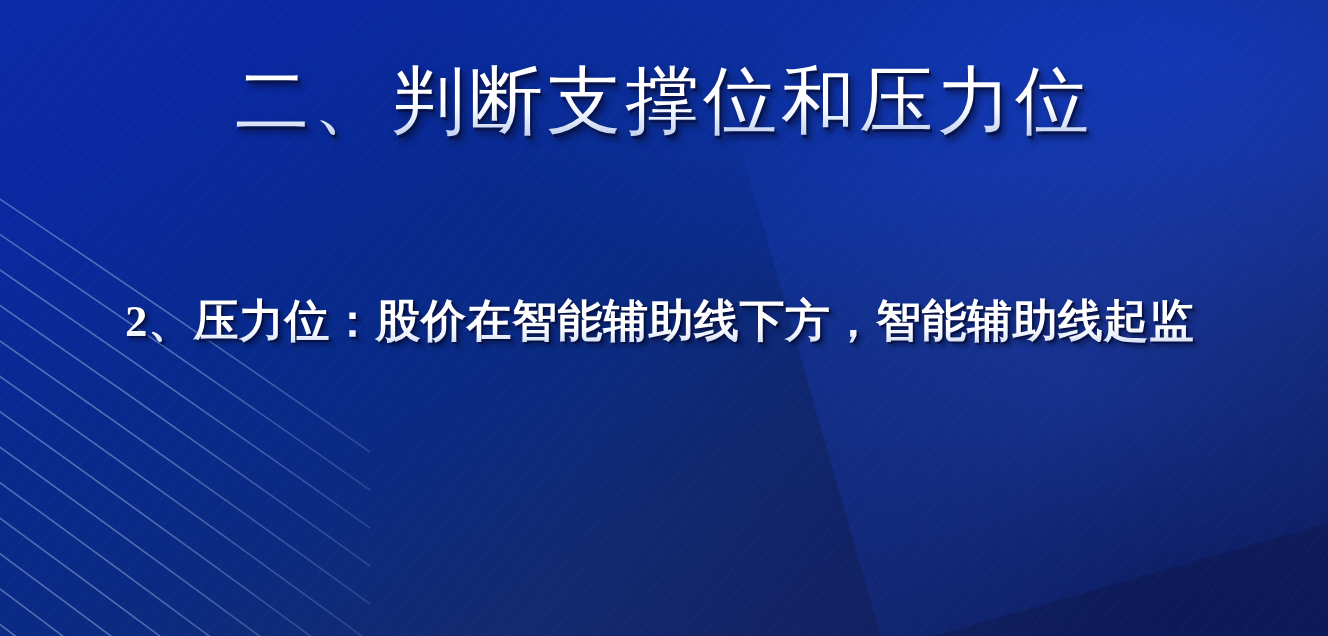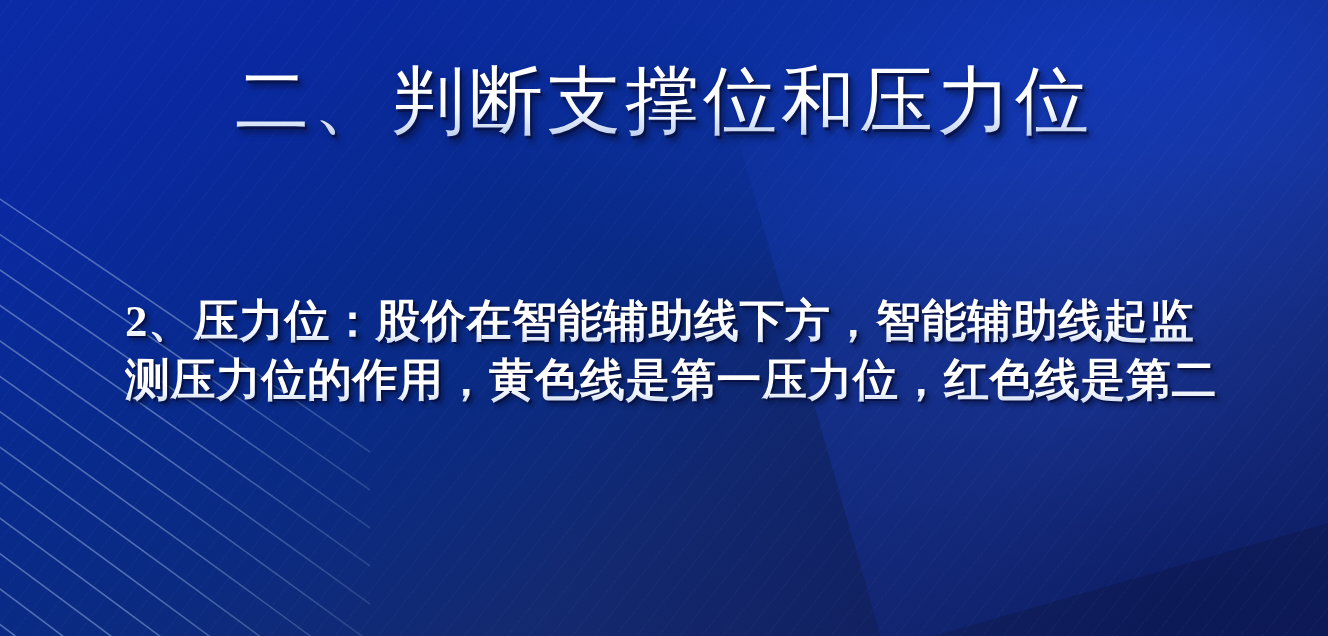--- a/index.html
+++ b/index.html
@@ -187,16 +187,15 @@
       </g>
     </svg>
   </div>
 
   <div class="title-wrap">
     <h1 class="slide-title">二、判断支撑位和压力位</h1>
   </div>
 
   <div class="body-wrap">
     <div class="body-line">2、压力位：股价在智能辅助线下方，智能辅助线起监</div>
-    <div class="body-line">测压力位的作用，黄色线是第一压力位，红色线是第二</div>
   </div>
 
 </div>
 
 </body></html>

